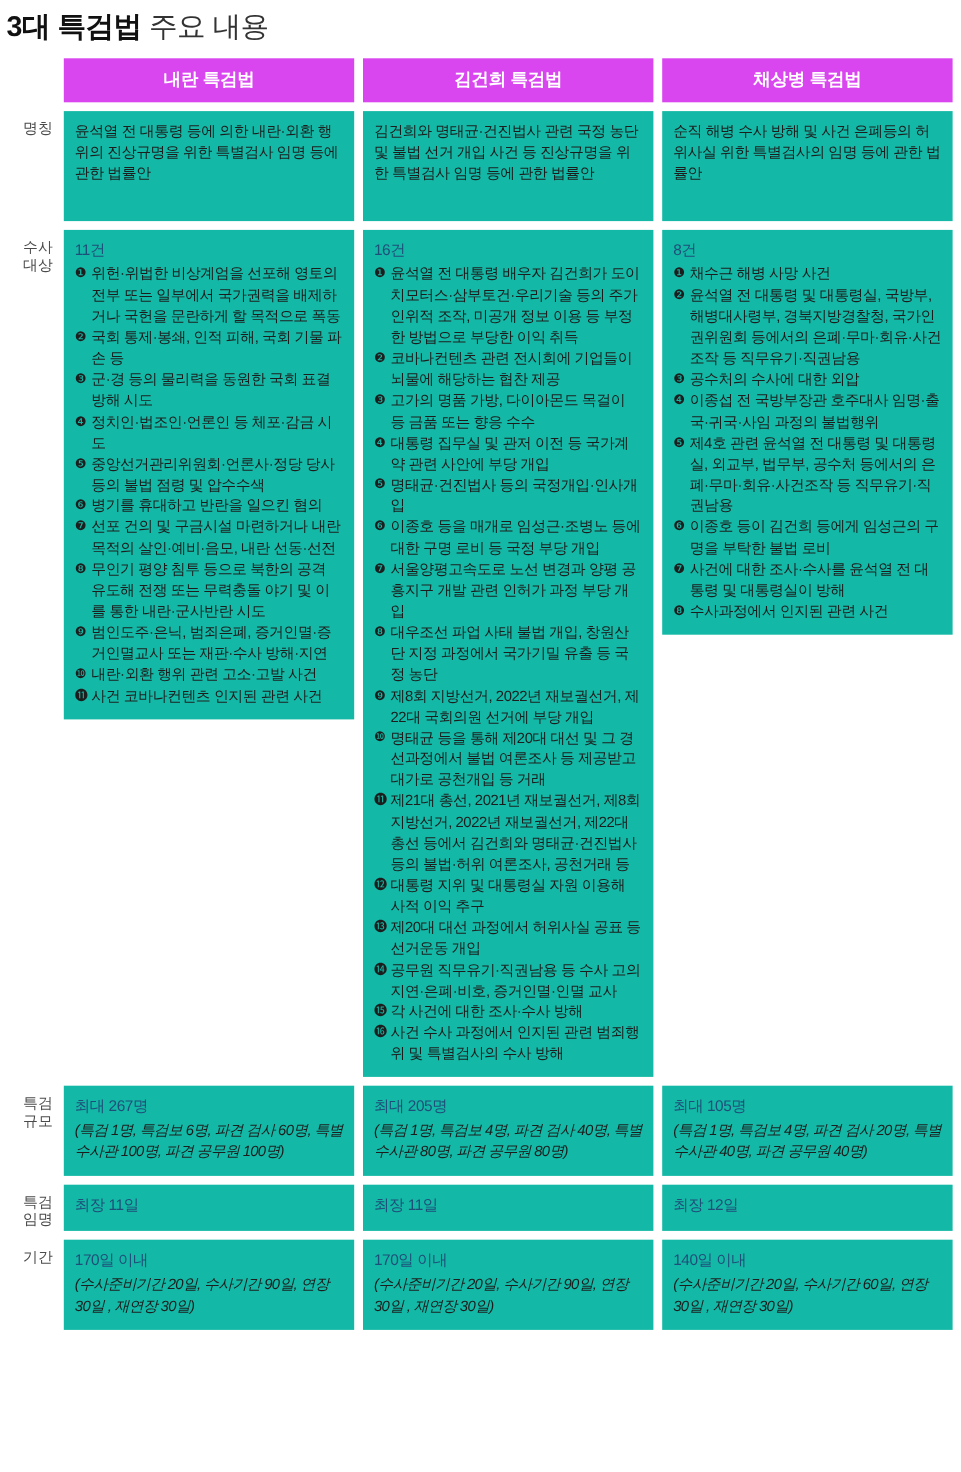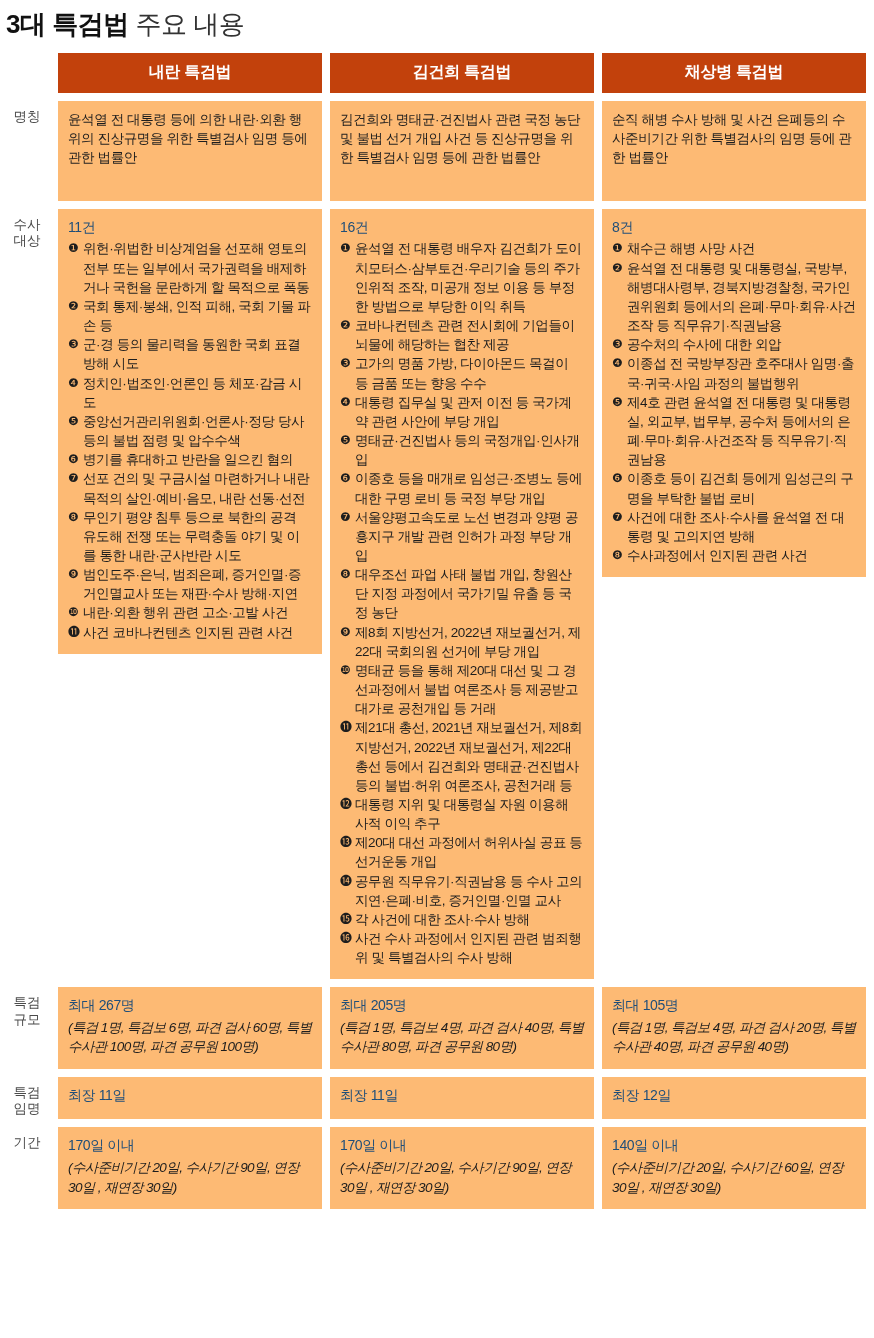--- a/index.html
+++ b/index.html
@@ -44,38 +44,38 @@
   }
   col.c-label { width: 46px; }
   col.c-col   { width: 264px; }
 
   td.rowlabel {
     vertical-align: top;
     font-size: 13.5px;
     color: #4b4b4b;
     line-height: 1.25;
     padding: 8px 2px 0 2px;
-    text-align: center;
+    text-align: right;
     white-space: nowrap;
   }
   td.cell {
     vertical-align: top;
     padding: 0;
   }
   .hdr {
-    background: #c2410c;
+    background: #d946ef;
     color: #ffffff;
     font-weight: bold;
     font-size: 16px;
     text-align: center;
     padding: 9px 0 10px 0;
     letter-spacing: -0.3px;
   }
   .box {
-    background: #fdba74;
+    background: #14b8a6;
     padding: 9px 10px 12px 10px;
     font-size: 13.5px;
     line-height: 1.42;
     letter-spacing: -0.4px;
     color: #1d1d1d;
     box-sizing: border-box;
   }
   .box.tall { min-height: 100px; }
   .spacer-row td { height: 8px; padding: 0; }
   .lead {
@@ -147,21 +147,21 @@
 
     <tr>
       <td class="rowlabel">명칭</td>
       <td class="cell">
         <div class="box tall">윤석열 전 대통령 등에 의한 내란·외환 행위의 진상규명을 위한 특별검사 임명 등에 관한 법률안</div>
       </td>
       <td class="cell">
         <div class="box tall">김건희와 명태균·건진법사 관련 국정 농단 및 불법 선거 개입 사건 등 진상규명을 위한 특별검사 임명 등에 관한 법률안</div>
       </td>
       <td class="cell">
-        <div class="box tall">순직 해병 수사 방해 및 사건 은폐등의 수사준비기간 위한 특별검사의 임명 등에 관한 법률안</div>
+        <div class="box tall">순직 해병 수사 방해 및 사건 은폐등의 허위사실 위한 특별검사의 임명 등에 관한 법률안</div>
       </td>
     </tr>
     <tr class="spacer-row">
           <td></td>
           <td></td>
           <td></td>
           <td></td>
         </tr>
 
     <tr>
@@ -213,21 +213,21 @@
       <td class="cell">
         <div class="box">
           <div class="lead">8건</div>
           <ol class="items" id="list-2">
                 <li><span class="num">❶</span><span>채수근 해병 사망 사건</span></li>
                 <li><span class="num">❷</span><span>윤석열 전 대통령 및 대통령실, 국방부, 해병대사령부, 경북지방경찰청, 국가인권위원회 등에서의 은폐·무마·회유·사건조작 등 직무유기·직권남용</span></li>
                 <li><span class="num">❸</span><span>공수처의 수사에 대한 외압</span></li>
                 <li><span class="num">❹</span><span>이종섭 전 국방부장관 호주대사 임명·출국·귀국·사임 과정의 불법행위</span></li>
                 <li><span class="num">❺</span><span>제4호 관련 윤석열 전 대통령 및 대통령실, 외교부, 법무부, 공수처 등에서의 은폐·무마·회유·사건조작 등 직무유기·직권남용</span></li>
                 <li><span class="num">❻</span><span>이종호 등이 김건희 등에게 임성근의 구명을 부탁한 불법 로비</span></li>
-                <li><span class="num">❼</span><span>사건에 대한 조사·수사를 윤석열 전 대통령 및 고의지연 방해</span></li>
+                <li><span class="num">❼</span><span>사건에 대한 조사·수사를 윤석열 전 대통령 및 대통령실이 방해</span></li>
                 <li><span class="num">❽</span><span>수사과정에서 인지된 관련 사건</span></li>
               </ol>
         </div>
       </td>
     </tr>
     <tr class="spacer-row">
           <td></td>
           <td></td>
           <td></td>
           <td></td>

